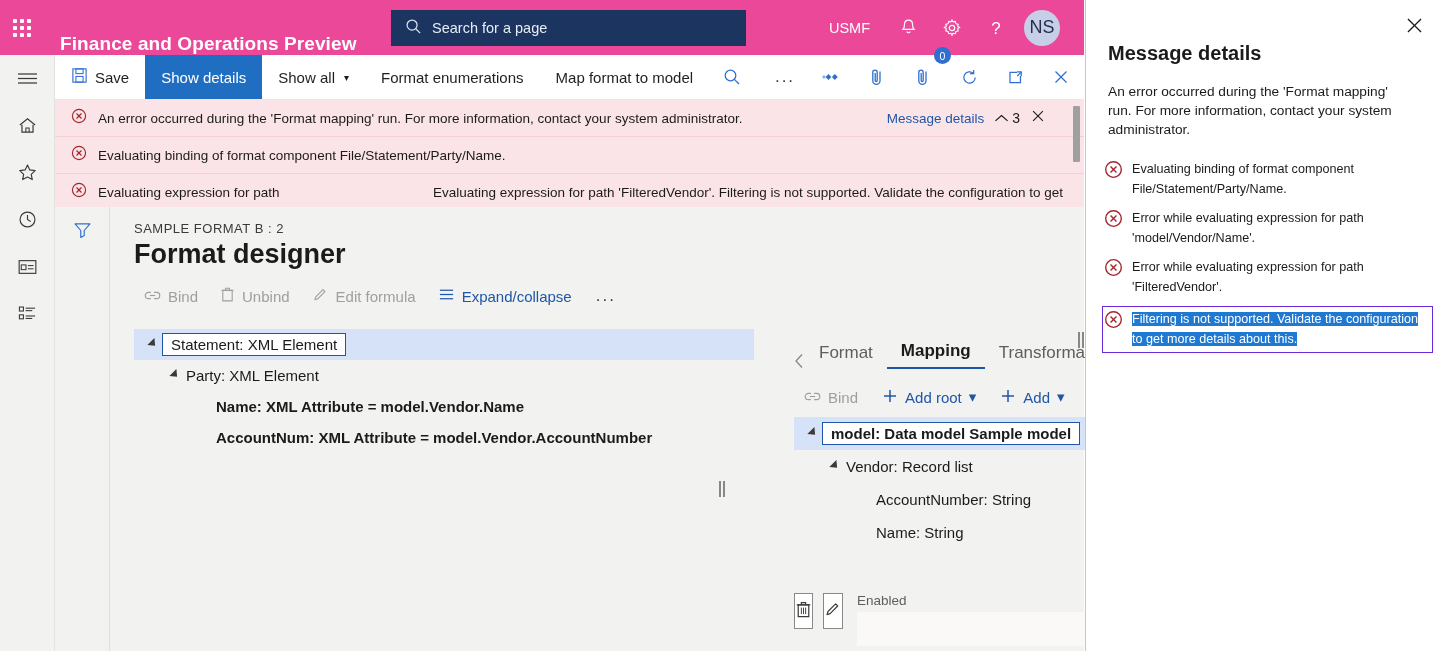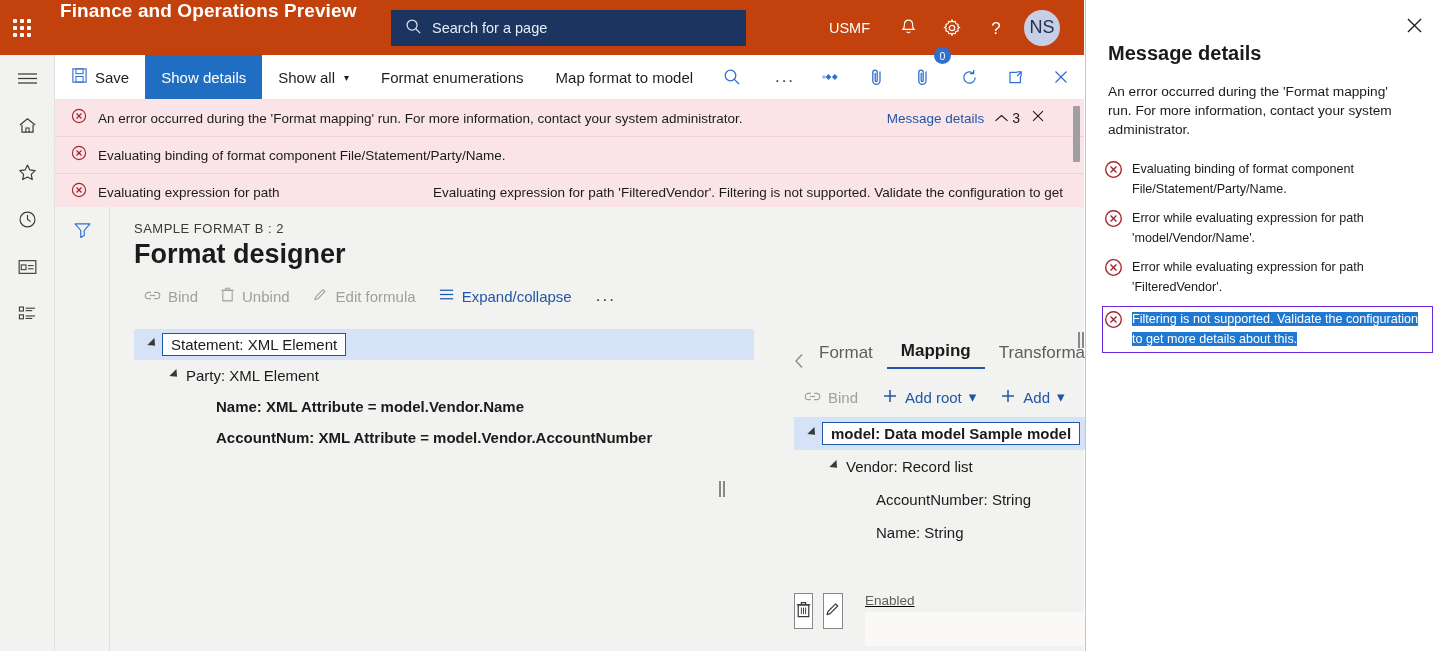--- a/index.html
+++ b/index.html
@@ -8,22 +8,22 @@
     width: 1443px; height: 651px;
     font-family: "Liberation Sans", sans-serif;
     background: #ffffff;
     overflow: hidden;
   }
   #app { position: relative; width: 1443px; height: 651px; }
 
   
   .topnav {
     position: absolute; left: 0; top: 0; width: 1084px; height: 55px;
-    background: #c2410c;
-    display: flex; align-items: flex-start;
+    background: #ec4899;
+    display: flex; align-items: flex-end;
   }
   .waffle {
     width: 44px; height: 55px; display: flex; align-items: center; justify-content: center;
     cursor: pointer;
   }
   .waffle .grid {
     display: grid; grid-template-columns: repeat(3, 4px); grid-template-rows: repeat(3, 4px);
     gap: 3px;
   }
   .waffle .grid i { width: 4px; height: 4px; background: #fff; border-radius: 1px; display: block; }
@@ -182,21 +182,21 @@
   .rpane-scroll {
     position: absolute; left: 354px; top: 4px; width: 7px; height: 142px;
     background: #a0a0a0; border-radius: 1px; cursor: pointer;
   }
 
   .bottombar { position: absolute; left: 6px; bottom: 0; height: 58px; right: 0; display: flex; align-items: flex-start; }
   .sqbtn {
     width: 36px; height: 36px; border: 1px solid #8a8886; background: #ffffff;
     display: flex; align-items: center; justify-content: center; cursor: pointer; margin-right: 10px;
   }
-  .fieldgroup { margin-left: 12px; text-decoration: underline; }
+  .fieldgroup { margin-left: 4px; }
   .fieldlabel { font-size: 13.5px; color: #605e5c; }
   .fieldinput {
     width: 272px; height: 34px; background: #faf9f8; border-bottom: 1px solid transparent;
     margin-top: 4px; cursor: text;
   }
 
   
   .details {
     position: absolute; left: 1085px; top: 0; width: 358px; height: 651px;
     background: #ffffff; border-left: 1px solid #c8c6c4;

